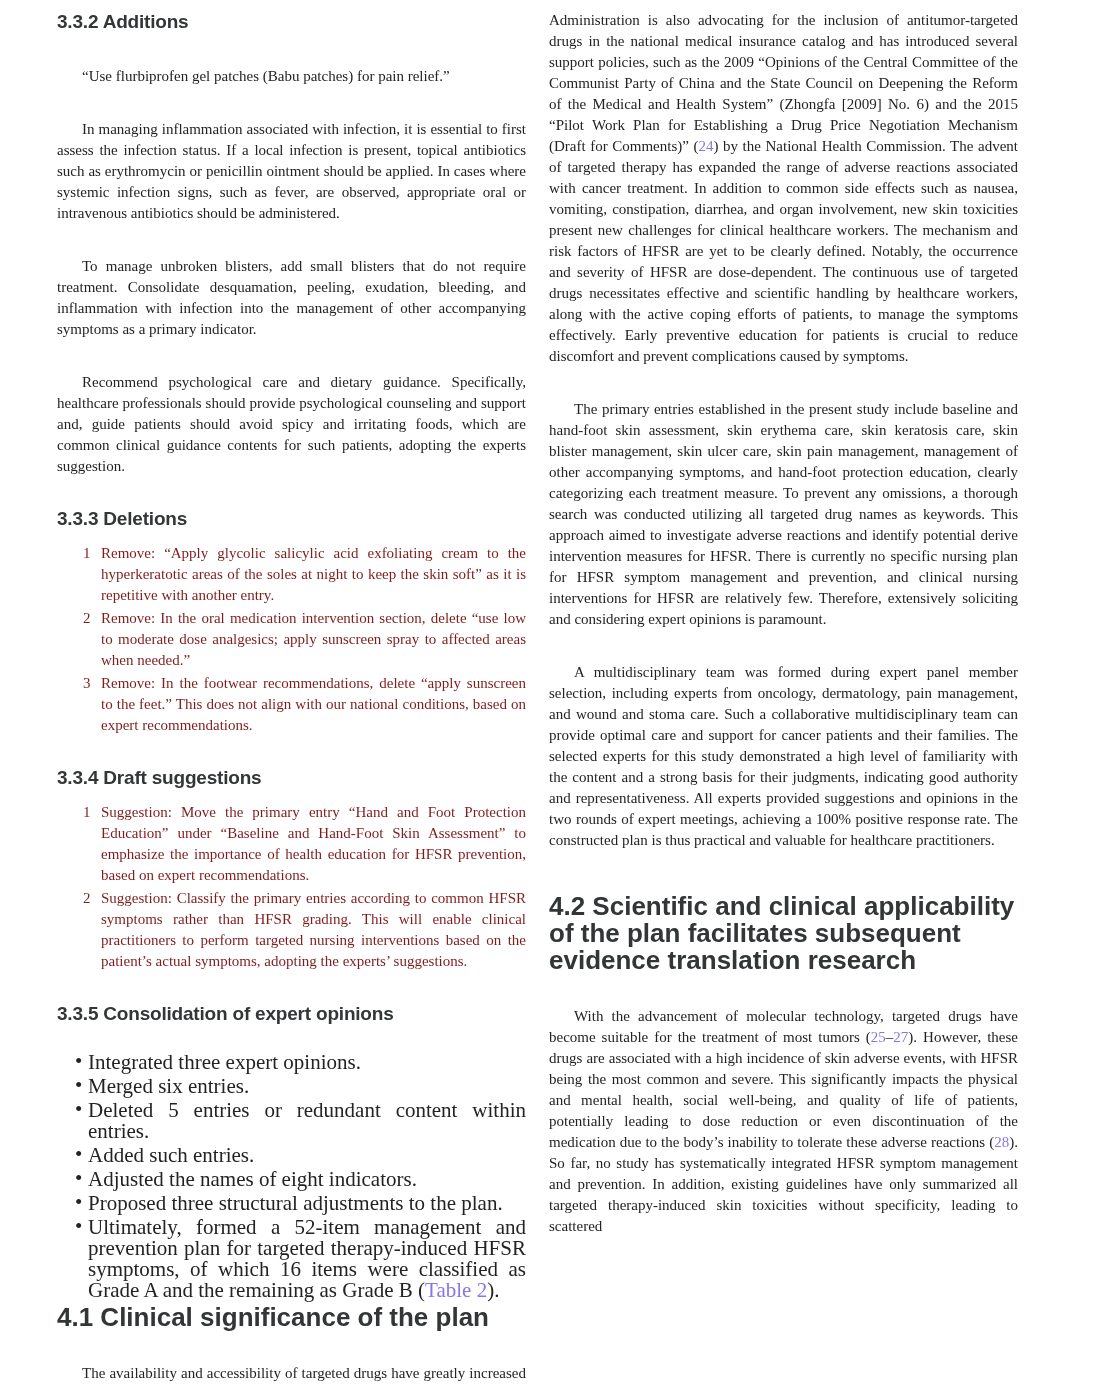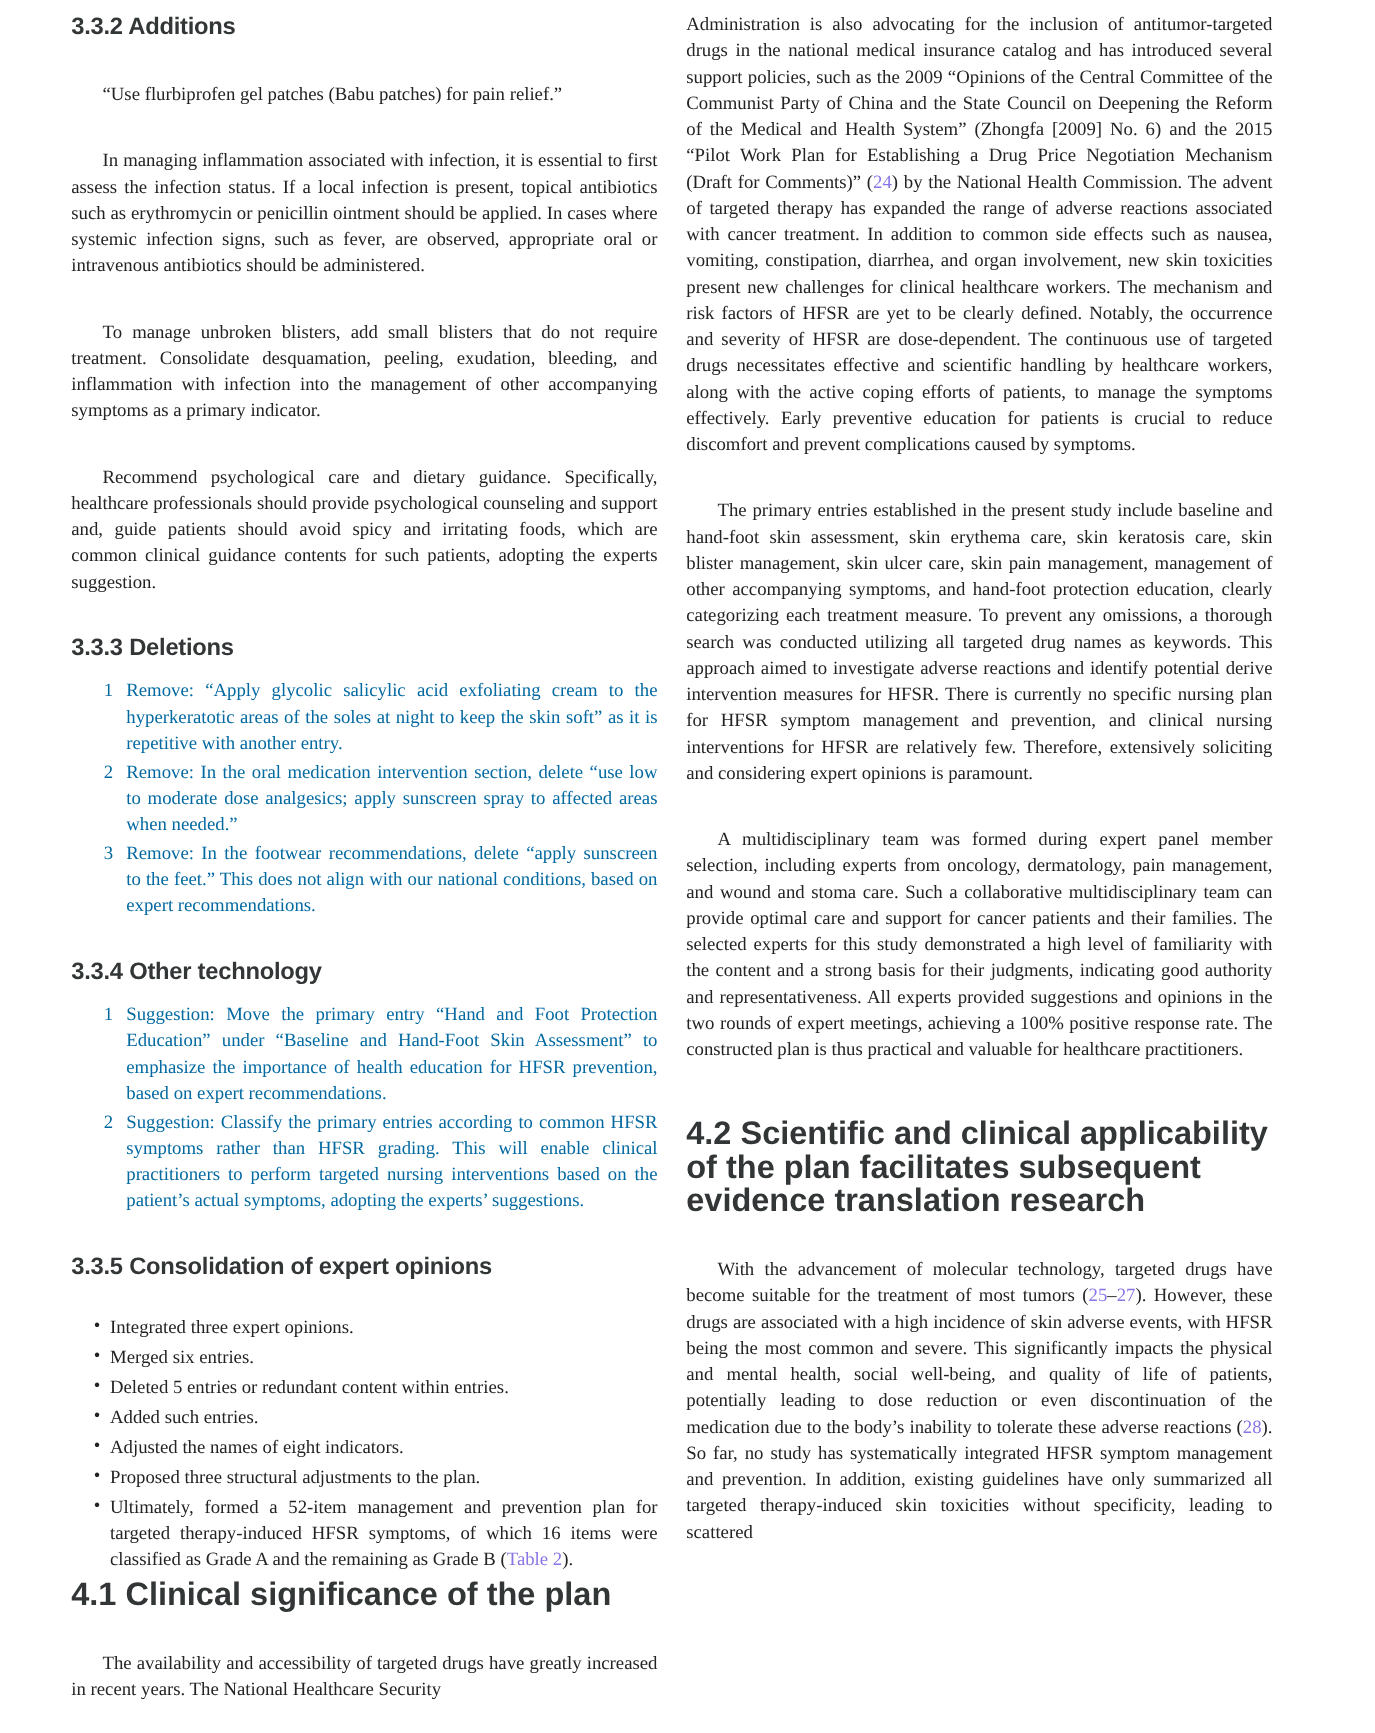--- a/index.html
+++ b/index.html
@@ -41,36 +41,36 @@
   ol.numlist {
     list-style:none; margin:0; padding:0;
     counter-reset:n;
   }
   ol.numlist > li {
     counter-increment:n;
     position:relative;
     padding-left:44px;
     margin:2px 0;
     font-size:15px; line-height:21px;
-    color:#0369a1;
+    color:#7f1d1d;
     text-align:justify;
   }
   ol.numlist > li::before {
     content:counter(n);
     position:absolute; left:26px; top:0;
   }
   ul.bullets {
     list-style:none;
     margin:26px 0 0 0; padding:0;
   }
   ul.bullets > li {
     position:relative;
     padding-left:31px;
     margin:3px 0;
-    font-size:15px; line-height:21px;
+    font-size:21px; line-height:21px;
     color:#232323;
     text-align:justify;
   }
   ul.bullets > li::before {
     content:"\2022";
     position:absolute; left:18px; top:-1px;
   }
   .link { color:#8b74e6; text-decoration:none; cursor:pointer; }
 </style>
 </head>
@@ -86,21 +86,21 @@
     <p class="ind">To manage unbroken blisters, add small blisters that do not require treatment. Consolidate desquamation, peeling, exudation, bleeding, and inflammation with infection into the management of other accompanying symptoms as a primary indicator.</p>
     <p class="ind">Recommend psychological care and dietary guidance. Specifically, healthcare professionals should provide psychological counseling and support and, guide patients should avoid spicy and irritating foods, which are common clinical guidance contents for such patients, adopting the experts suggestion.</p>
 
     <h3 class="sub">3.3.3 Deletions</h3>
     <ol class="numlist">
       <li>Remove: “Apply glycolic salicylic acid exfoliating cream to the hyperkeratotic areas of the soles at night to keep the skin soft” as it is repetitive with another entry.</li>
       <li>Remove: In the oral medication intervention section, delete “use low to moderate dose analgesics; apply sunscreen spray to affected areas when needed.”</li>
       <li>Remove: In the footwear recommendations, delete “apply sunscreen to the feet.” This does not align with our national conditions, based on expert recommendations.</li>
     </ol>
 
-    <h3 class="sub">3.3.4 Other technology</h3>
+    <h3 class="sub">3.3.4 Draft suggestions</h3>
     <ol class="numlist">
       <li>Suggestion: Move the primary entry “Hand and Foot Protection Education” under “Baseline and Hand-Foot Skin Assessment” to emphasize the importance of health education for HFSR prevention, based on expert recommendations.</li>
       <li>Suggestion: Classify the primary entries according to common HFSR symptoms rather than HFSR grading. This will enable clinical practitioners to perform targeted nursing interventions based on the patient’s actual symptoms, adopting the experts’ suggestions.</li>
     </ol>
 
     <h3 class="sub">3.3.5 Consolidation of expert opinions</h3>
     <ul class="bullets">
       <li>Integrated three expert opinions.</li>
       <li>Merged six entries.</li>
       <li>Deleted 5 entries or redundant content within entries.</li>

